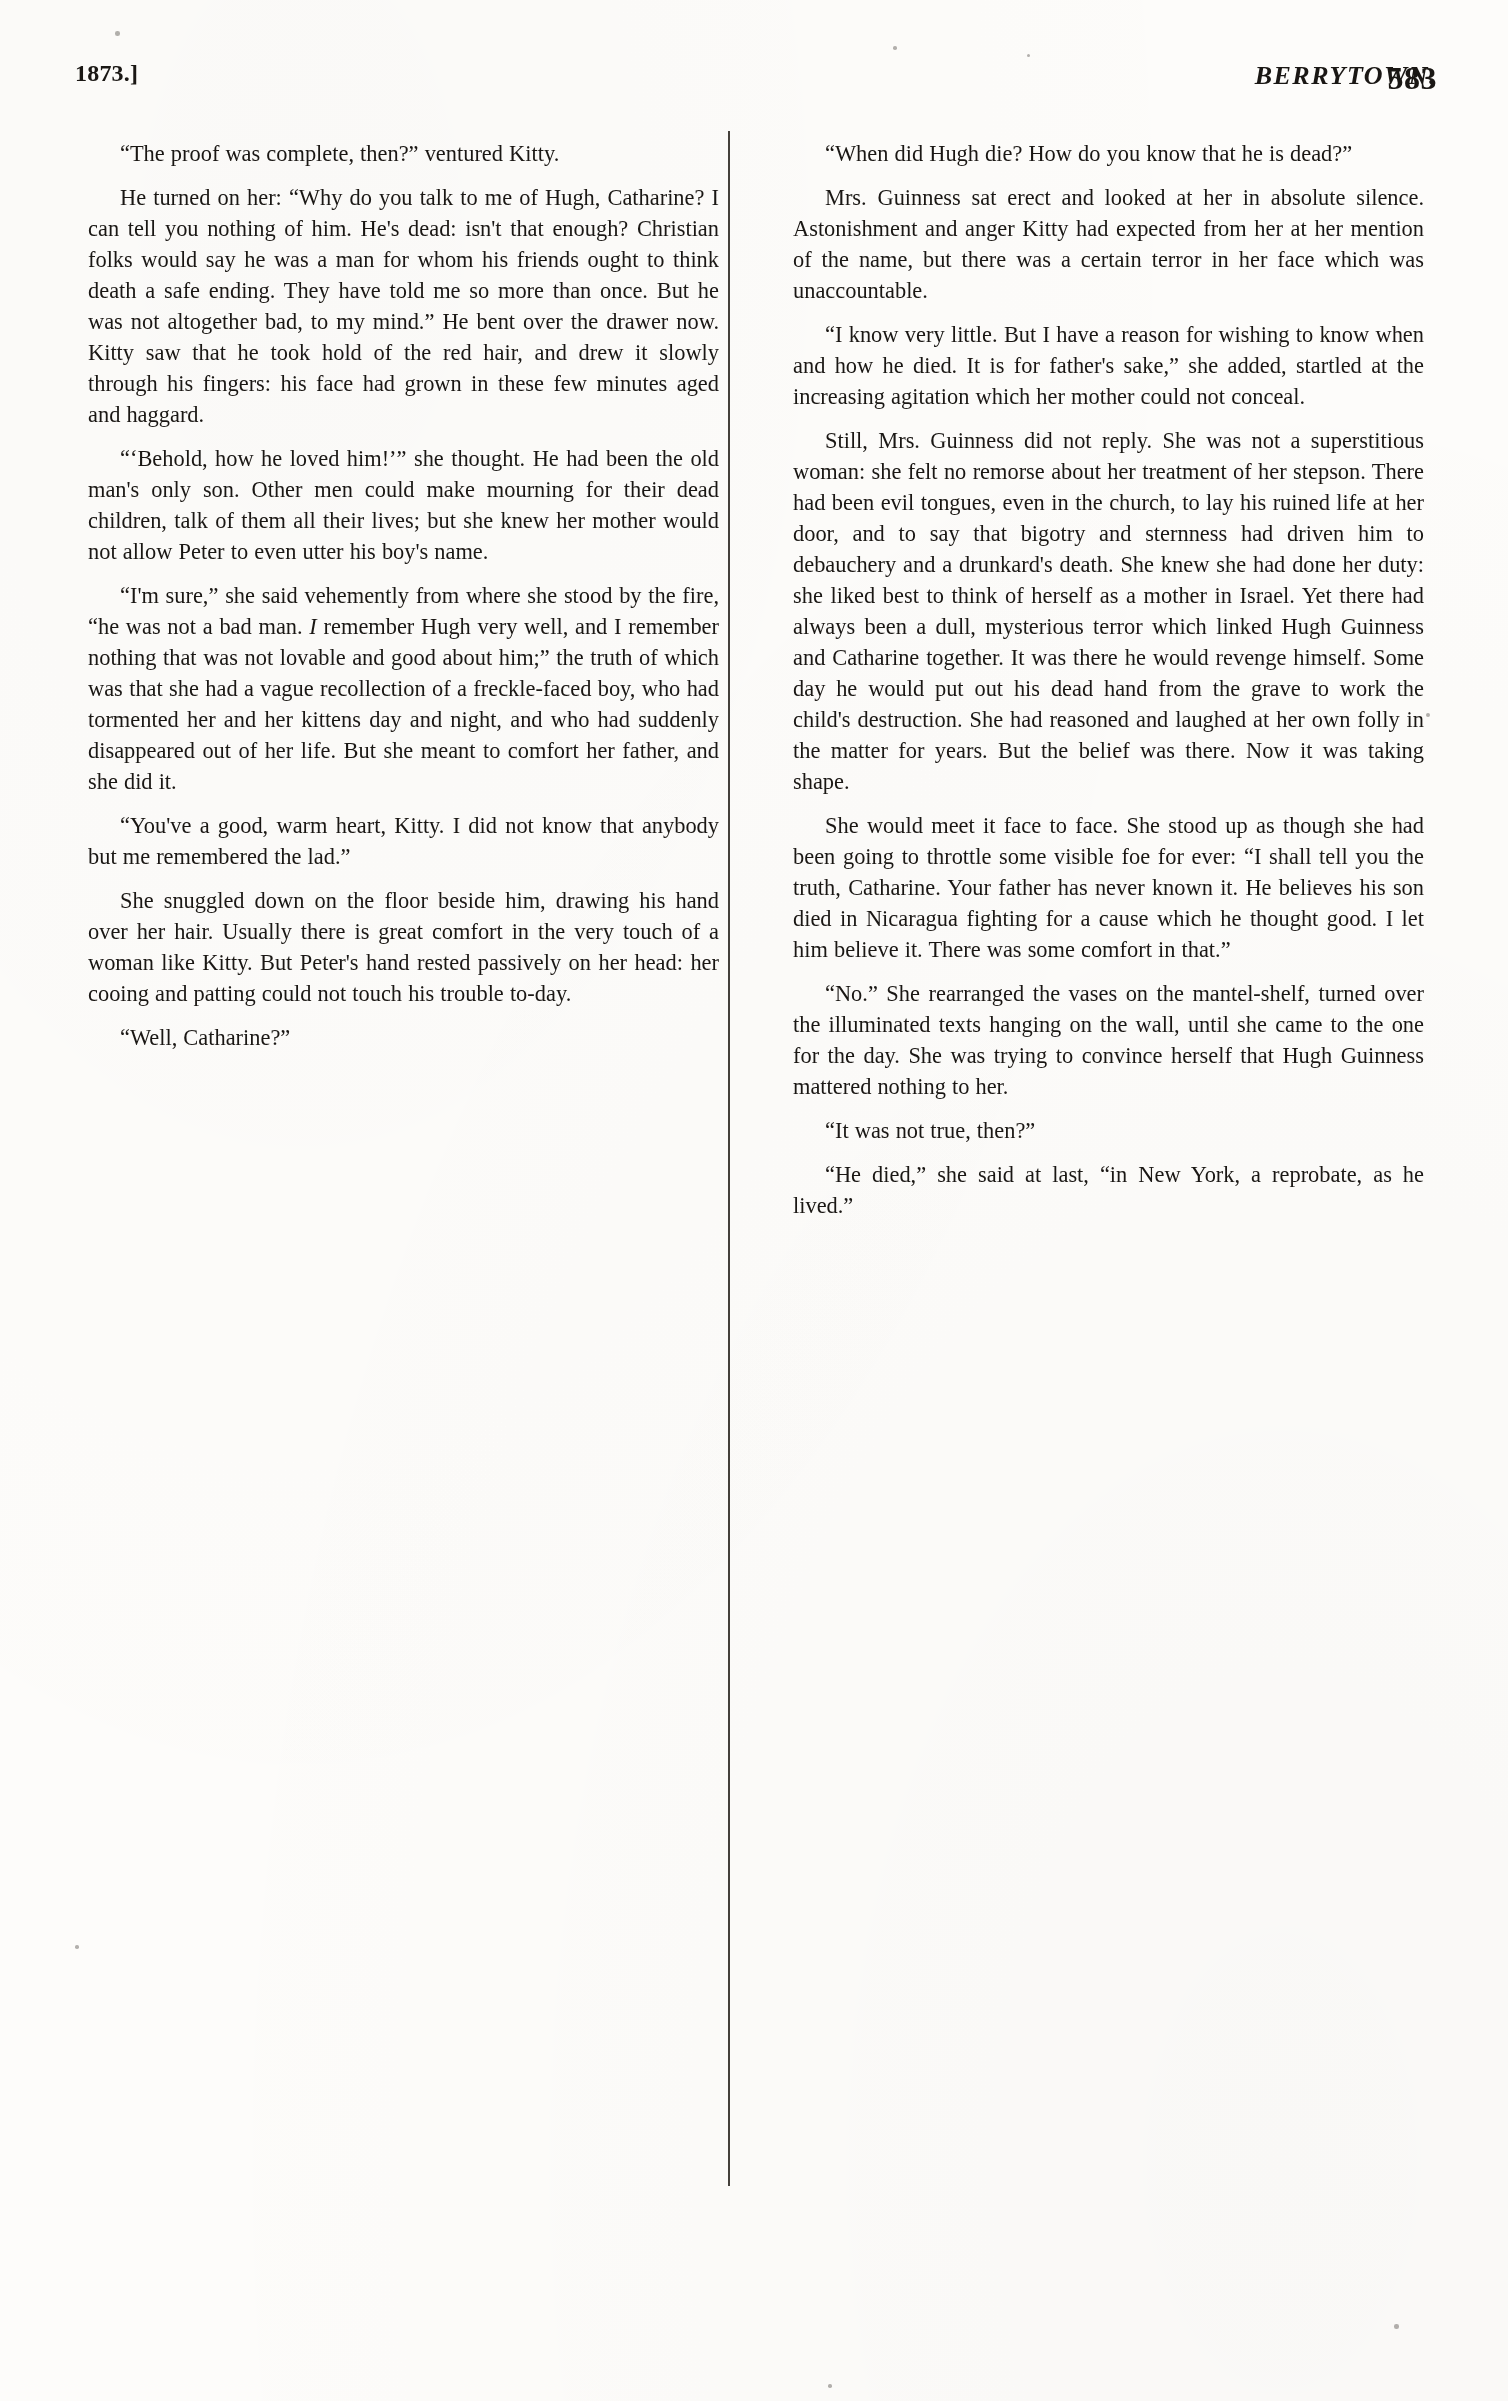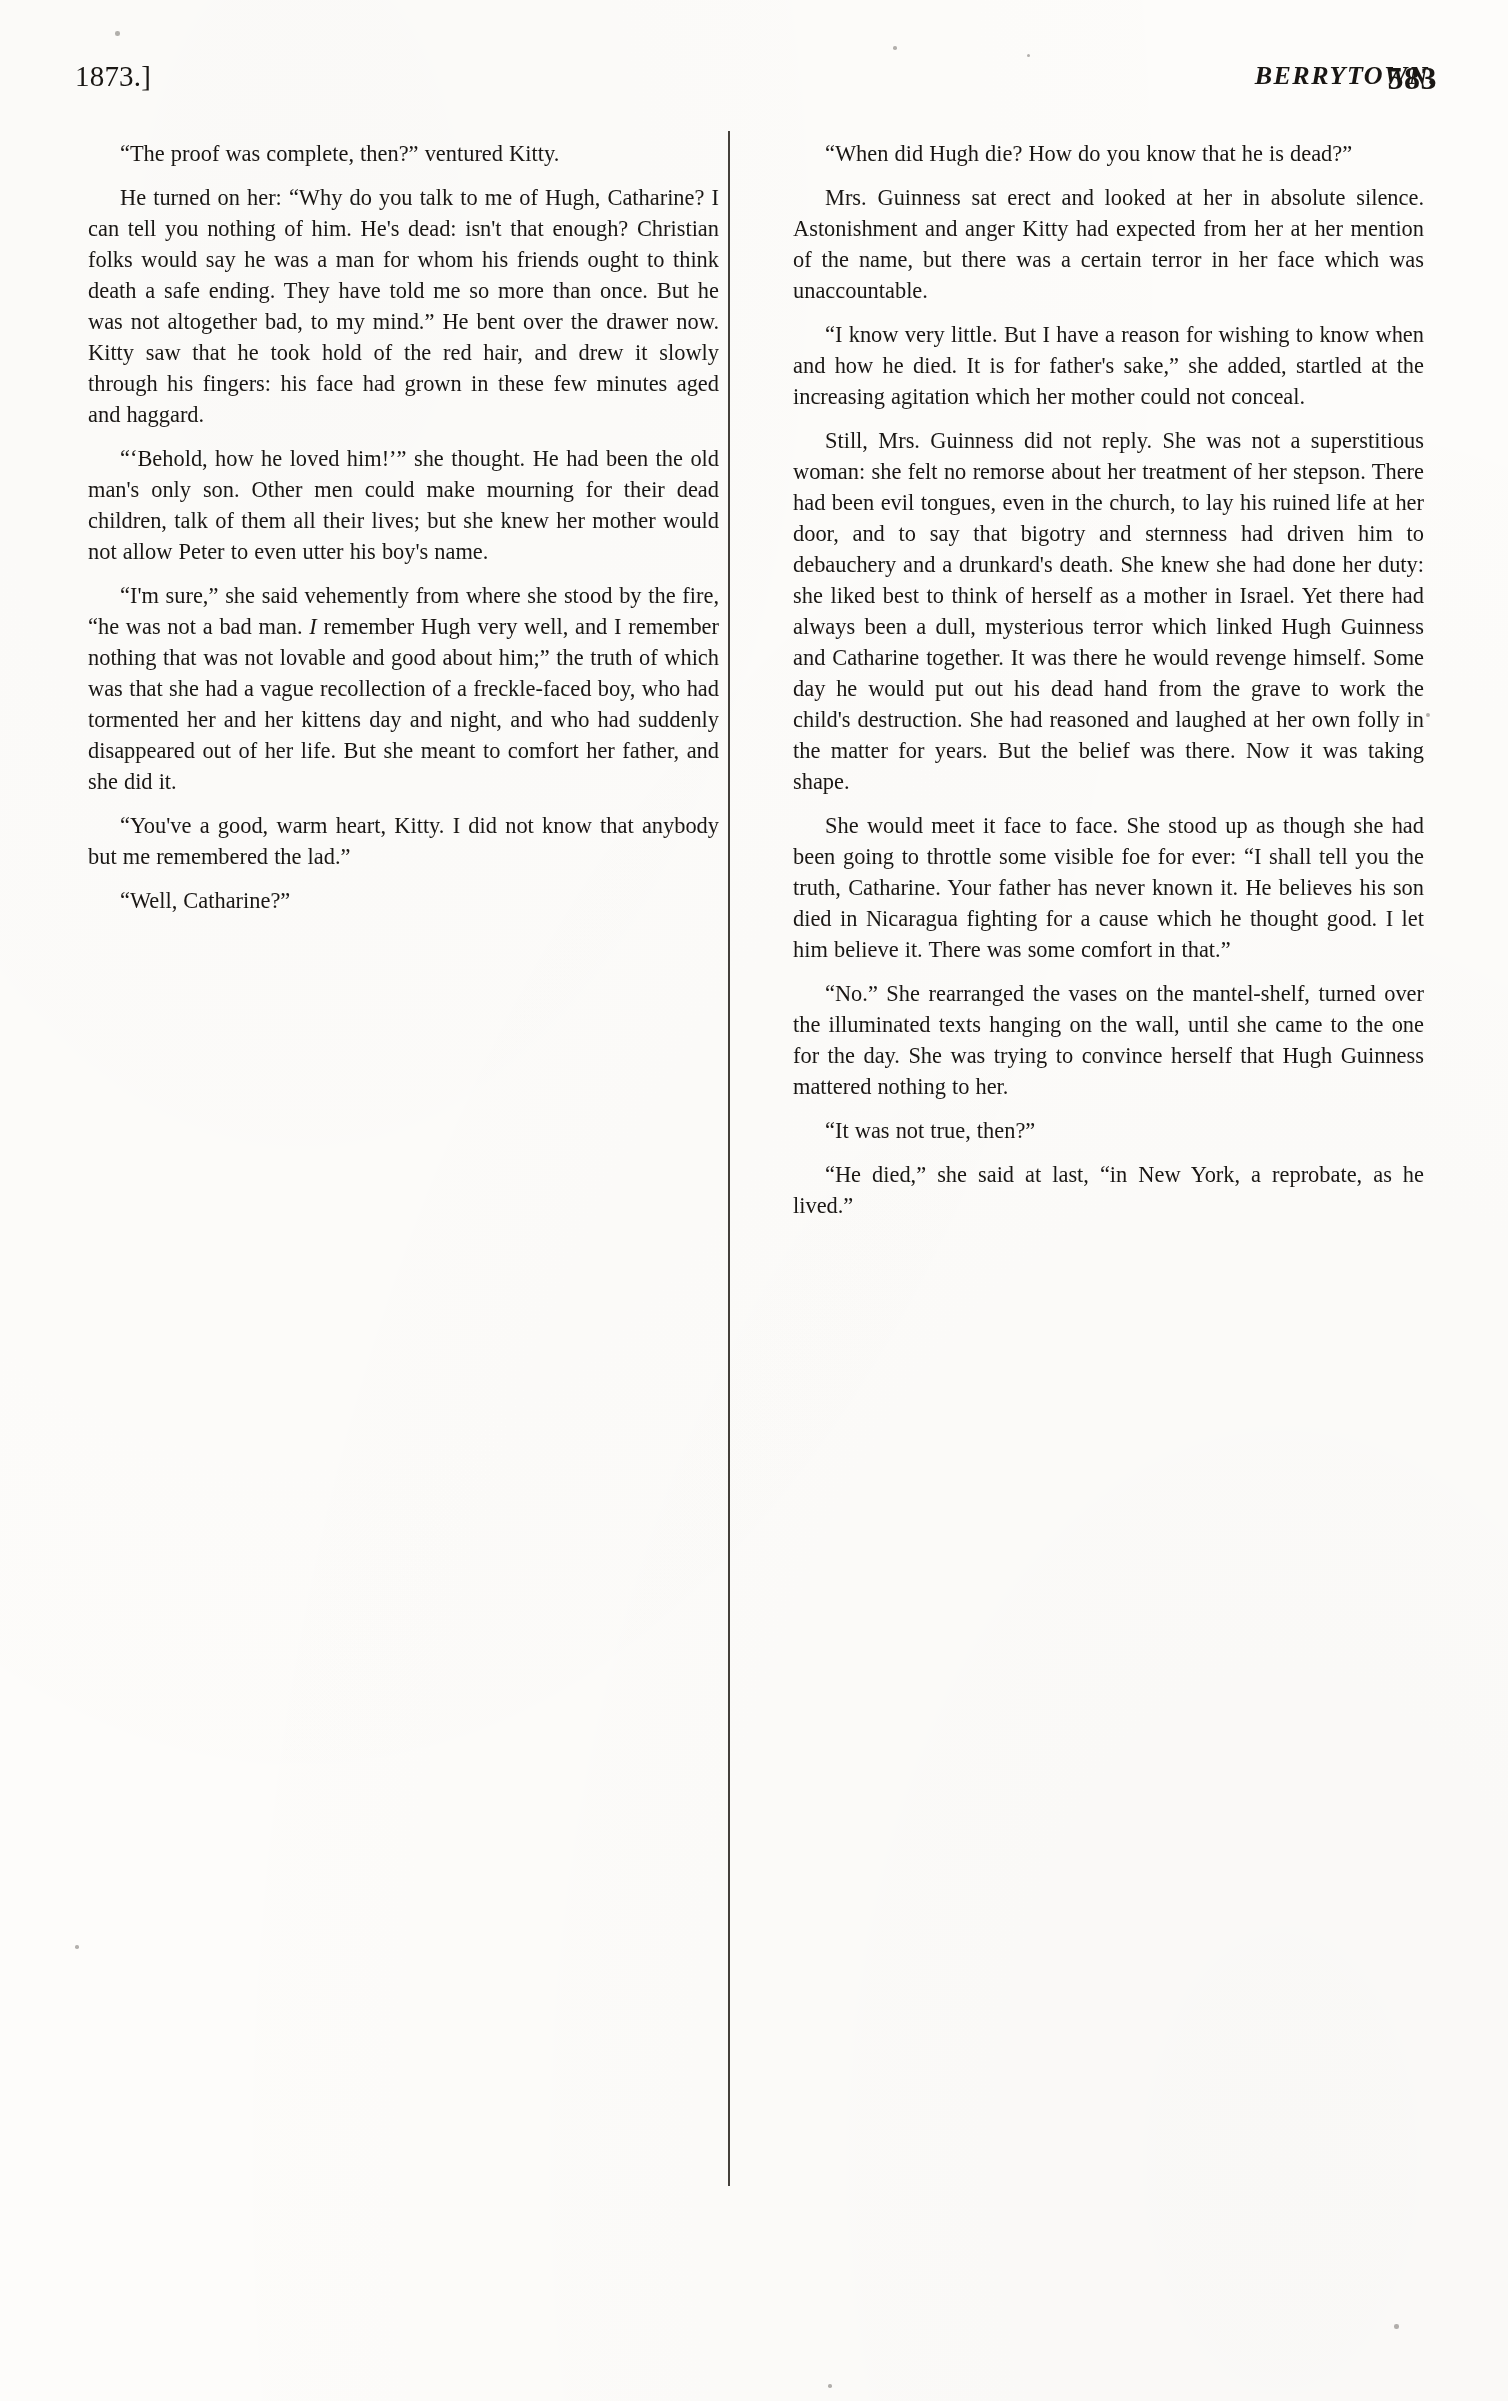--- a/index.html
+++ b/index.html
@@ -37,22 +37,22 @@
     position: absolute;
     left: 75px;
     top: 60px;
     width: 1362px;
     height: 45px;
   }
   .header .hdr-left {
     position: absolute;
     left: 0;
     top: 0;
-    font-size: 29px;
-    font-weight: normal;
+    font-size: 24px;
+    font-weight: bold;
     letter-spacing: 0.2px;
   }
   .header .hdr-center {
     position: absolute;
     left: 0;
     right: 0;
     top: 1px;
     text-align: right;
     font-size: 26px;
     font-style: italic;
@@ -124,20 +124,21 @@
 
   <div class="rule"></div>
 
   <div class="columns">
     <div class="col">
       <p>“The proof was complete, then?” ventured Kitty.</p>
       <p>He turned on her: “Why do you talk to me of Hugh, Catharine? I can tell you nothing of him. He's dead: isn't that enough? Christian folks would say he was a man for whom his friends ought to think death a safe ending. They have told me so more than once. But he was not altogether bad, to my mind.” He bent over the drawer now. Kitty saw that he took hold of the red hair, and drew it slowly through his fingers: his face had grown in these few minutes aged and haggard.</p>
       <p>“‘Behold, how he loved him!’” she thought. He had been the old man's only son. Other men could make mourning for their dead children, talk of them all their lives; but she knew her mother would not allow Peter to even utter his boy's name.</p>
       <p>“I'm sure,” she said vehemently from where she stood by the fire, “he was not a bad man. <em>I</em> remember Hugh very well, and I remember nothing that was not lovable and good about him;” the truth of which was that she had a vague recollection of a freckle-faced boy, who had tormented her and her kittens day and night, and who had suddenly disappeared out of her life. But she meant to comfort her father, and she did it.</p>
       <p>“You've a good, warm heart, Kitty. I did not know that anybody but me remembered the lad.”</p>
+      <p>She snuggled down on the floor beside him, drawing his hand over her hair. Usually there is great comfort in the very touch of a woman like Kitty. But Peter's hand rested passively on her head: her cooing and patting could not touch his trouble to-day.</p>
       <p>“Well, Catharine?”</p>
     </div>
     <div class="col">
       <p>“When did Hugh die? How do you know that he is dead?”</p>
       <p>Mrs. Guinness sat erect and looked at her in absolute silence. Astonishment and anger Kitty had expected from her at her mention of the name, but there was a certain terror in her face which was unaccountable.</p>
       <p>“I know very little. But I have a reason for wishing to know when and how he died. It is for father's sake,” she added, startled at the increasing agitation which her mother could not conceal.</p>
       <p>Still, Mrs. Guinness did not reply. She was not a superstitious woman: she felt no remorse about her treatment of her stepson. There had been evil tongues, even in the church, to lay his ruined life at her door, and to say that bigotry and sternness had driven him to debauchery and a drunkard's death. She knew she had done her duty: she liked best to think of herself as a mother in Israel. Yet there had always been a dull, mysterious terror which linked Hugh Guinness and Catharine together. It was there he would revenge himself. Some day he would put out his dead hand from the grave to work the child's destruction. She had reasoned and laughed at her own folly in the matter for years. But the belief was there. Now it was taking shape.</p>
       <p>She would meet it face to face. She stood up as though she had been going to throttle some visible foe for ever: “I shall tell you the truth, Catharine. Your father has never known it. He believes his son died in Nicaragua fighting for a cause which he thought good. I let him believe it. There was some comfort in that.”</p>
       <p>“No.” She rearranged the vases on the mantel-shelf, turned over the illuminated texts hanging on the wall, until she came to the one for the day. She was trying to convince herself that Hugh Guinness mattered nothing to her.</p>
       <p>“It was not true, then?”</p>

